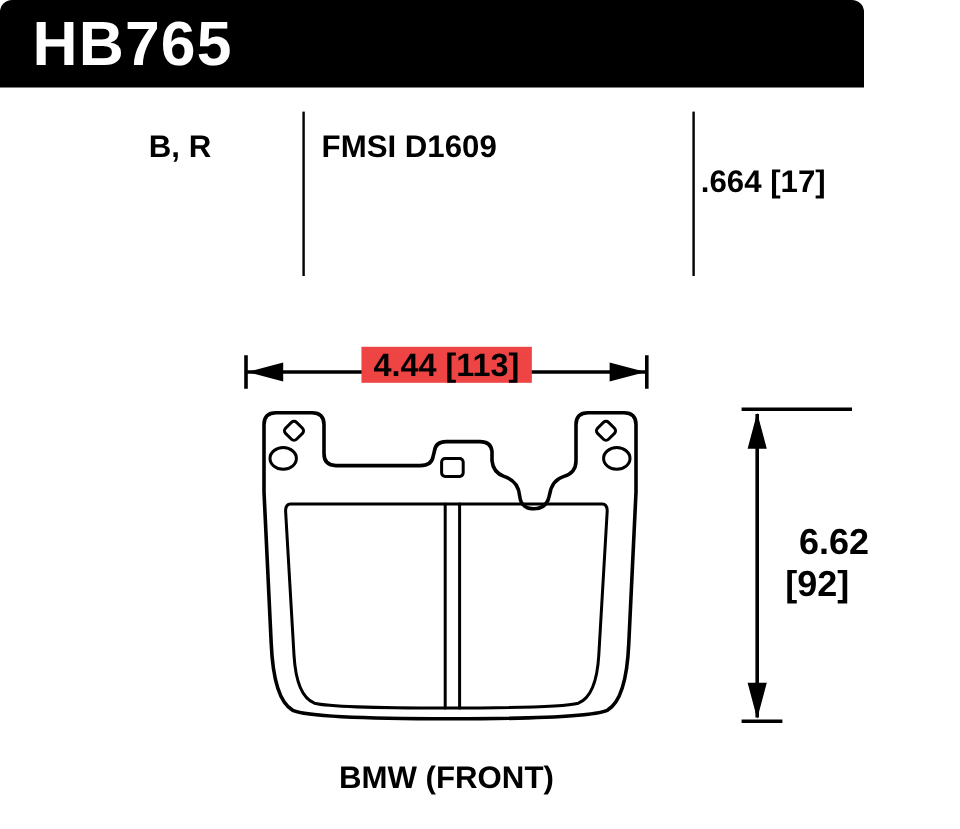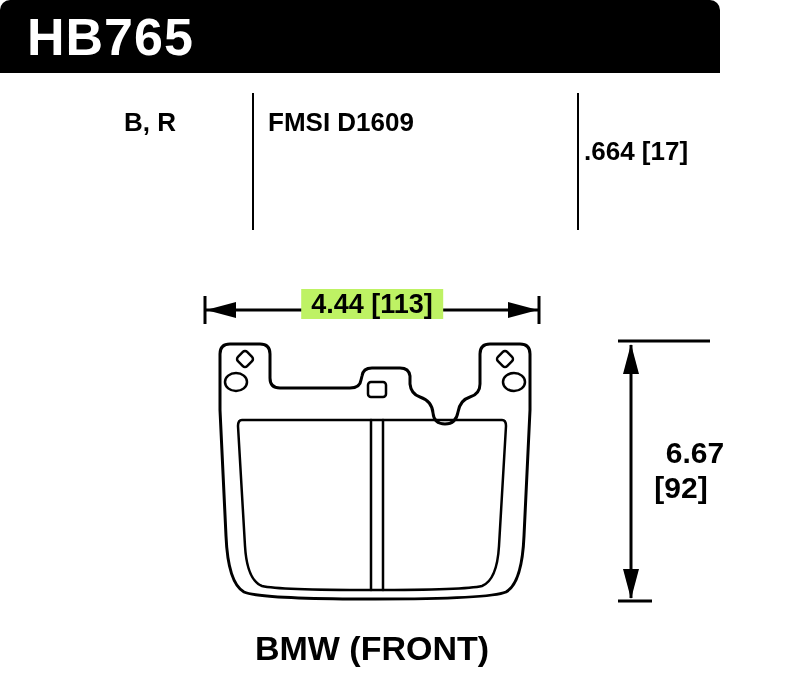--- a/index.html
+++ b/index.html
@@ -34,40 +34,40 @@
   #spec-thickness { left:584px; top:112px;margin-top:24px; }
   .vline { width:2px; background:#000; top:93px; height:137px; }
   #vline-1 { left:252px; }
   #vline-2 { left:577px; }
 
   
   #width-dim { left:200px; top:288px; width:344px; height:44px; }
   #width-dim svg { position:absolute; left:0; top:0; }
   .dim-label {
     position:absolute; left:50%; top:1px; transform:translateX(-50%);
-    font-size:27px; font-weight:bold; background:#bef264; padding:0 10px;
+    font-size:27px; font-weight:bold; background:#ef4444; padding:0 10px;
     white-space:nowrap; line-height:30px;
   }
 
   
   #pad-drawing { left:202px; top:336px; width:340px; height:280px; }
 
   
   #height-dim { left:610px; top:332px; width:110px; height:280px; }
   .height-label {
     font-size:30px; font-weight:bold; width:100px; text-align:center;
     line-height:32px;
   }
   #height-value  { left:645px; top:437px; }
   #height-metric { left:631px; top:472px; }
 
   
   #footer-label {
     left:200px; top:633px; width:344px; text-align:center;
-    font-size:34px; font-weight:bold; line-height:30px;
+    font-size:26px; font-weight:bold; line-height:30px;
   }
 </style>
 </head>
 <body>
 
 <div class="abs header-bar">
   <div class="part-number">HB765</div>
 </div>
 
 <div class="abs spec" id="spec-compound">B, R</div>
@@ -134,16 +134,16 @@
   <rect x="166" y="46" width="18" height="15" rx="3" stroke-width="2.5"></rect>
 </svg>
 
 <svg class="abs" id="height-dim" width="110" height="280" viewBox="0 0 110 280">
   <line x1="8" y1="9" x2="100" y2="9" stroke="#000" stroke-width="3"></line>
   <line x1="8" y1="269" x2="42" y2="269" stroke="#000" stroke-width="3"></line>
   <line x1="21" y1="13" x2="21" y2="266" stroke="#000" stroke-width="3"></line>
   <polygon points="21,12 13,42 29,42" fill="#000"></polygon>
   <polygon points="21,267 13,237 29,237" fill="#000"></polygon>
 </svg>
-<div class="abs height-label" id="height-value">6.67</div>
+<div class="abs height-label" id="height-value">6.62</div>
 <div class="abs height-label" id="height-metric">[92]</div>
 
 <div class="abs" id="footer-label">BMW (FRONT)</div>
 
 </body></html>

